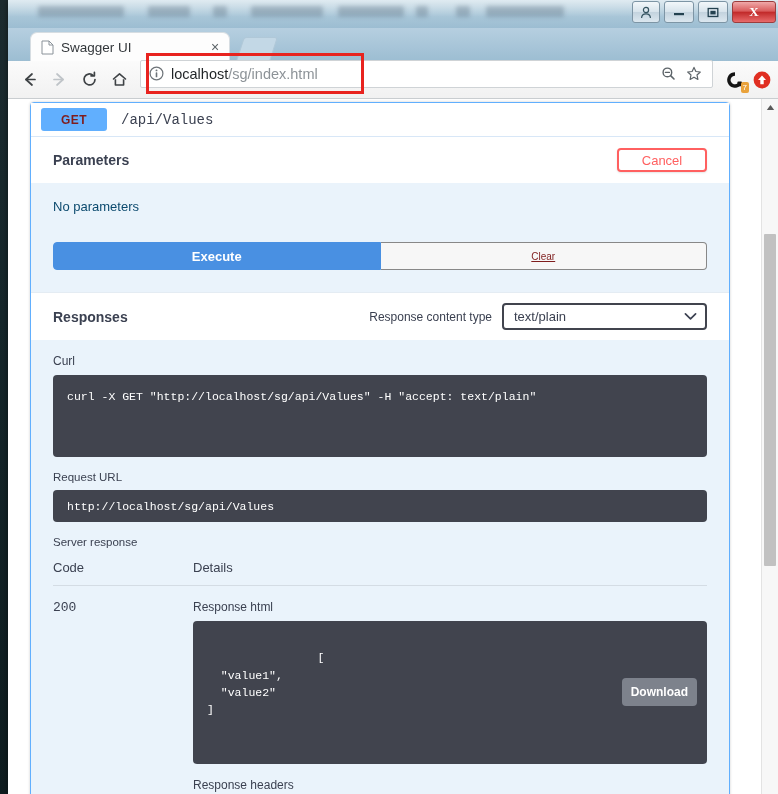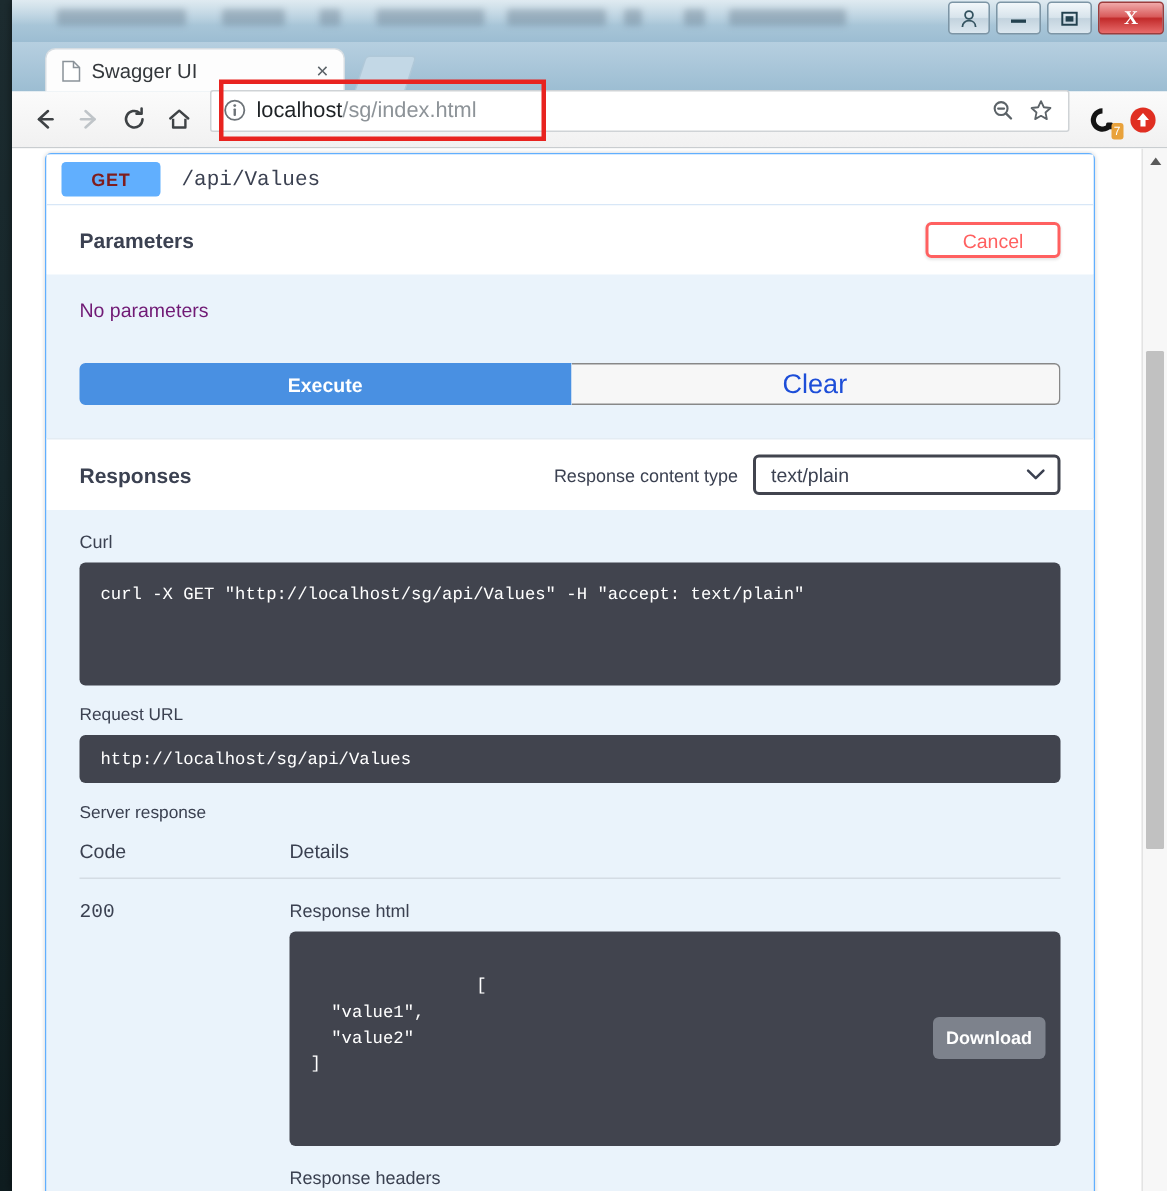--- a/index.html
+++ b/index.html
@@ -223,21 +223,21 @@
     color: #ff6060;
     font-size: 13px;
     display: flex; align-items: center; justify-content: center;
     box-shadow: 0 1px 2px rgba(0,0,0,.10);
   }
 
   .params-body {
     background: #eaf3fb;
     padding: 16px 22px 0 22px;
   }
-  .no-params { font-size: 13px; color: #701a75; padding-bottom: 28px; }
+  .no-params { font-size: 13px; color: #0c4a6e; padding-bottom: 28px; }
 
   .exec-row {
     display: flex;
     padding: 0 22px 22px 22px;
     background: #eaf3fb;
   }
   .btn-execute {
     flex: 1 1 0;
     height: 28px;
     background: #4990e2;
@@ -246,22 +246,22 @@
     color: #fff; font-size: 13px; font-weight: bold;
     display: flex; align-items: center; justify-content: center;
   }
   .btn-clear {
     flex: 1 1 0;
     height: 28px;
     background: #f7f7f7;
     border: 1px solid #888;
     border-left: none;
     border-radius: 0 4px 4px 0;
-    color: #1d4ed8; font-size: 18px;
-    display: flex; align-items: center; justify-content: center;
+    color: #7f1d1d; font-size: 10px;
+    display: flex; align-items: center; justify-content: center; text-decoration: underline;
   }
 
   .responses-head {
     display: flex; align-items: center;
     height: 48px;
     padding: 0 22px;
     background: #fff;
     border-top: 1px solid #e4ecf3;
   }
   .ct-label { margin-left: auto; font-size: 12px; color: #3b4151; }

